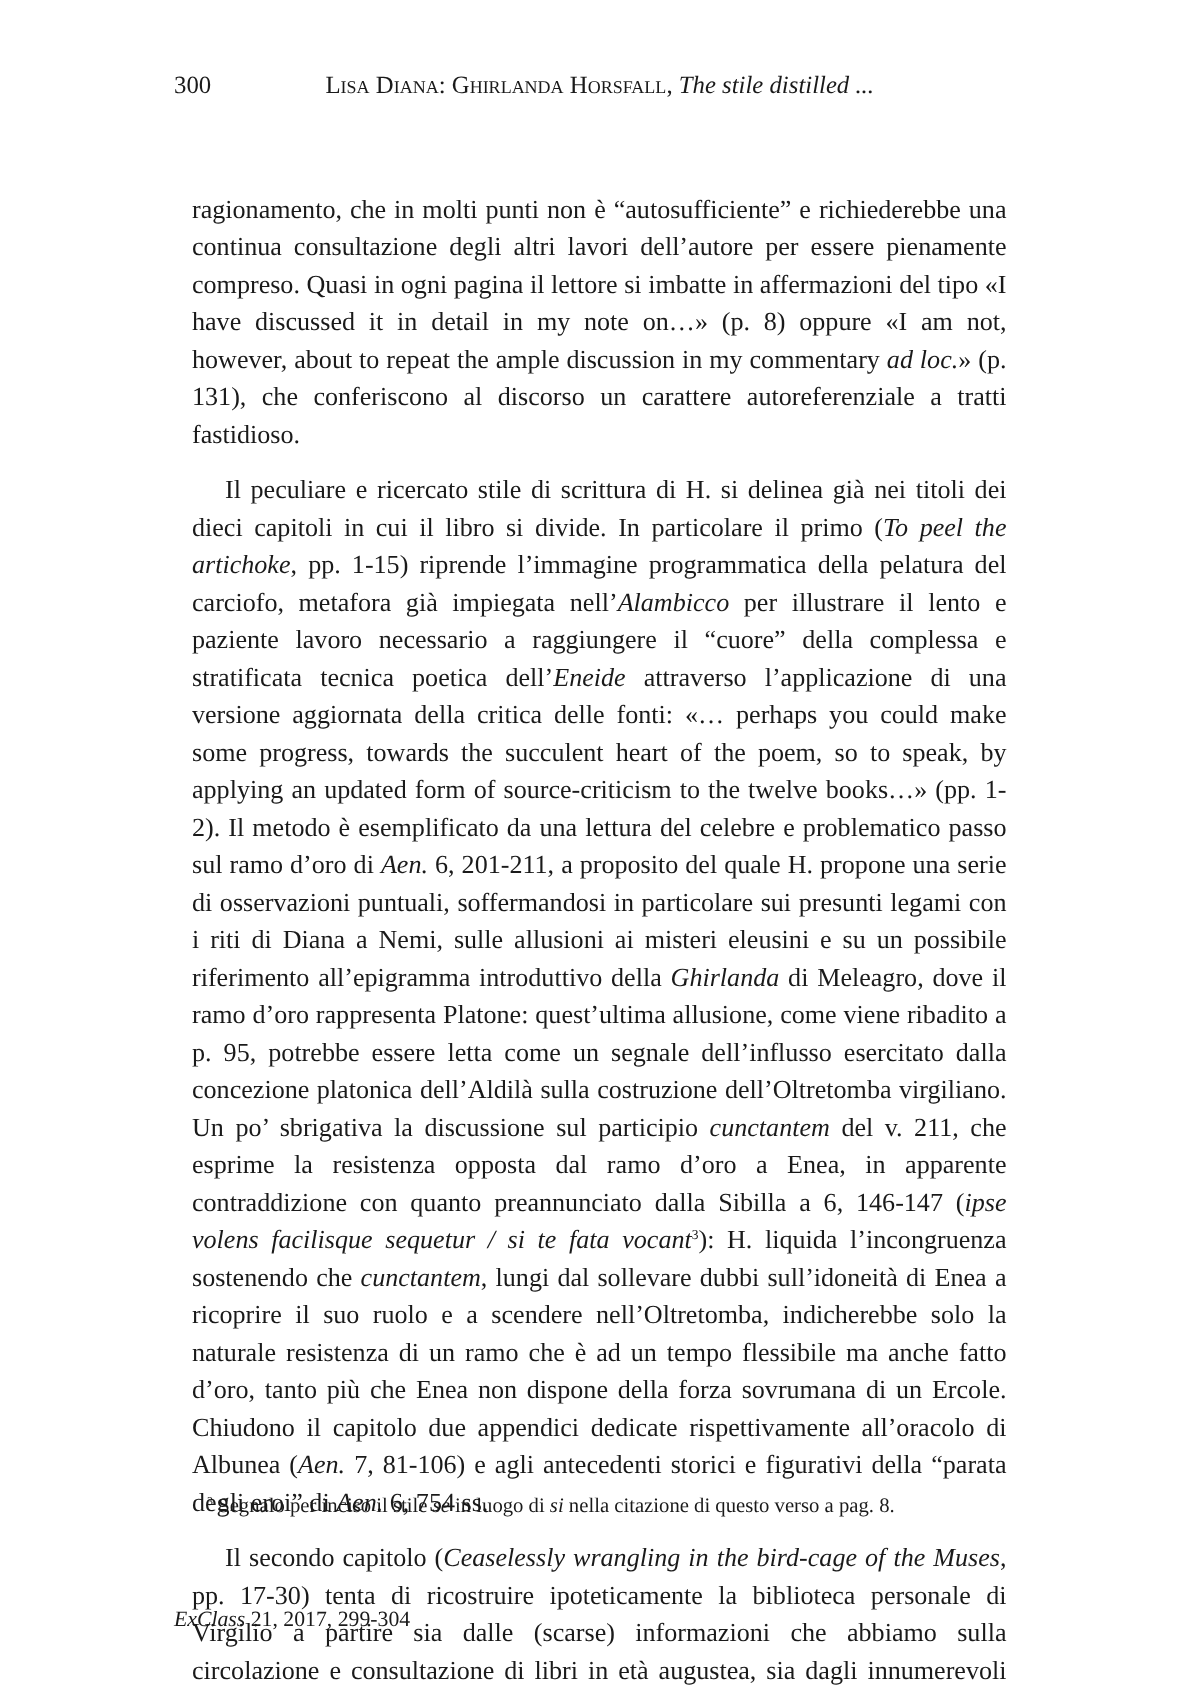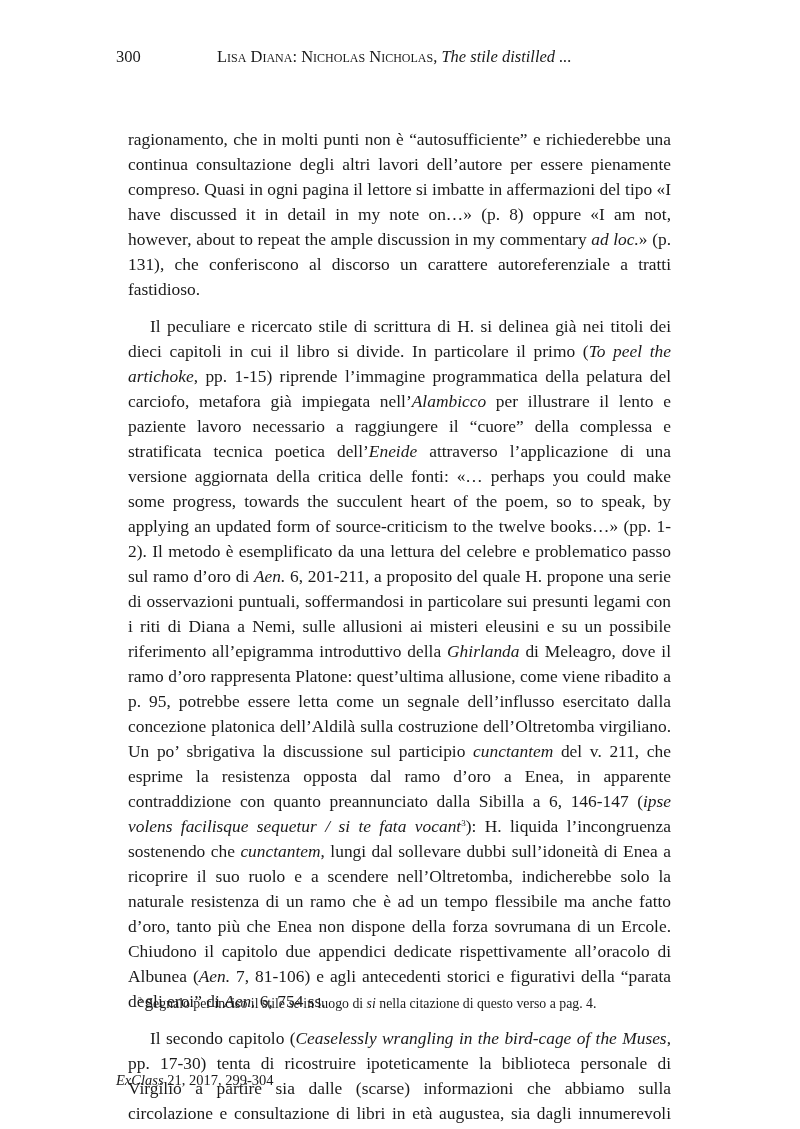--- a/index.html
+++ b/index.html
@@ -17,26 +17,26 @@
   sup { font-size: 9px; line-height: 0; vertical-align: 6px; }
   .footnote { position: absolute; top: 996px; left: 138px; width: 560px; font-size: 13.8px; }
   .footnote sup { font-size: 8px; vertical-align: 5px; }
   .footer { position: absolute; top: 1072px; left: 116px; font-size: 14.5px; }
 </style>
 </head>
 <body>
 
 <div class="header">
   <span class="page-num">300</span>
-  <span class="running-head"><span class="sc">Lisa Diana</span><span>: </span><span class="sc">Nicholas Nicholas</span><span>, </span><span class="it">The stile distilled ...</span></span>
+  <span class="running-head"><span class="sc">Lisa Diana</span><span>: </span><span class="sc">Ghirlanda Horsfall</span><span>, </span><span class="it">The stile distilled ...</span></span>
 </div>
 
 <div class="body" id="body">
     <p><span>ragionamento, che in molti punti non è “autosufficiente” e richiederebbe una continua consultazione degli altri lavori dell’autore per essere pienamente compreso. Quasi in ogni pagina il lettore si imbatte in affermazioni del tipo «I have discussed it in detail in my note on…» (p. 8) oppure «I am not, however, about to repeat the ample discussion in my commentary </span><span class="it">ad loc.</span><span>» (p. 131), che conferiscono al discorso un carattere autoreferenziale a tratti fastidioso.</span></p>
     <p class="indent"><span>Il peculiare e ricercato stile di scrittura di H. si delinea già nei titoli dei dieci capitoli in cui il libro si divide. In particolare il primo (</span><span class="it">To peel the artichoke</span><span>, pp. 1-15) riprende l’immagine programmatica della pelatura del carciofo, metafora già impiegata nell’</span><span class="it">Alambicco</span><span> per illustrare il lento e paziente lavoro necessario a raggiungere il “cuore” della complessa e stratificata tecnica poetica dell’</span><span class="it">Eneide</span><span> attraverso l’applicazione di una versione aggiornata della critica delle fonti: «… perhaps you could make some progress, towards the succulent heart of the poem, so to speak, by applying an updated form of source-criticism to the twelve books…» (pp. 1-2). Il metodo è esemplificato da una lettura del celebre e problematico passo sul ramo d’oro di </span><span class="it">Aen.</span><span> 6, 201-211, a proposito del quale H. propone una serie di osservazioni puntuali, soffermandosi in particolare sui presunti legami con i riti di Diana a Nemi, sulle allusioni ai misteri eleusini e su un possibile riferimento all’epigramma introduttivo della </span><span class="it">Ghirlanda</span><span> di Meleagro, dove il ramo d’oro rappresenta Platone: quest’ultima allusione, come viene ribadito a p. 95, potrebbe essere letta come un segnale dell’influsso esercitato dalla concezione platonica dell’Aldilà sulla costruzione dell’Oltretomba virgiliano. Un po’ sbrigativa la discussione sul participio </span><span class="it">cunctantem</span><span> del v. 211, che esprime la resistenza opposta dal ramo d’oro a Enea, in apparente contraddizione con quanto preannunciato dalla Sibilla a 6, 146-147 (</span><span class="it">ipse volens facilisque sequetur / si te fata vocant</span><sup>3</sup><span>): H. liquida l’incongruenza sostenendo che </span><span class="it">cunctantem</span><span>, lungi dal sollevare dubbi sull’idoneità di Enea a ricoprire il suo ruolo e a scendere nell’Oltretomba, indicherebbe solo la naturale resistenza di un ramo che è ad un tempo flessibile ma anche fatto d’oro, tanto più che Enea non dispone della forza sovrumana di un Ercole. Chiudono il capitolo due appendici dedicate rispettivamente all’oracolo di Albunea (</span><span class="it">Aen.</span><span> 7, 81-106) e agli antecedenti storici e figurativi della “parata degli eroi” di </span><span class="it">Aen.</span><span> 6, 754 ss.</span></p>
     <p class="indent"><span>Il secondo capitolo (</span><span class="it">Ceaselessly wrangling in the bird-cage of the Muses</span><span>, pp. 17-30) tenta di ricostruire ipoteticamente la biblioteca personale di Virgilio a partire sia dalle (scarse) informazioni che abbiamo sulla circolazione e consultazione di libri in età augustea, sia dagli innumerevoli riferimenti ricavabili dall’opera stessa del poeta. Oltre all’ovvia conoscenza di opere letterarie, H. valorizza opportunamente il ruolo svolto dalle fonti prosastiche, come ad esempio testi scientifici (Aristotele e Teofrasto, soprattutto nelle </span><span class="it">Georgiche</span><span>), letteratura paradossografica, scolii e commenti ai poeti, manuali mitografici.</span></p>
   </div>
 
-<div class="footnote" id="footnote"><sup>3</sup><span> Segnalo per inciso il stile </span><span class="it">se</span><span> in luogo di </span><span class="it">si</span><span> nella citazione di questo verso a pag. 4.</span></div>
+<div class="footnote" id="footnote"><sup>3</sup><span> Segnalo per inciso il stile </span><span class="it">se</span><span> in luogo di </span><span class="it">si</span><span> nella citazione di questo verso a pag. 8.</span></div>
 
 <div class="footer">
   <span class="it">ExClass</span><span> 21, 2017, 299-304</span>
 </div>
 
 </body></html>

